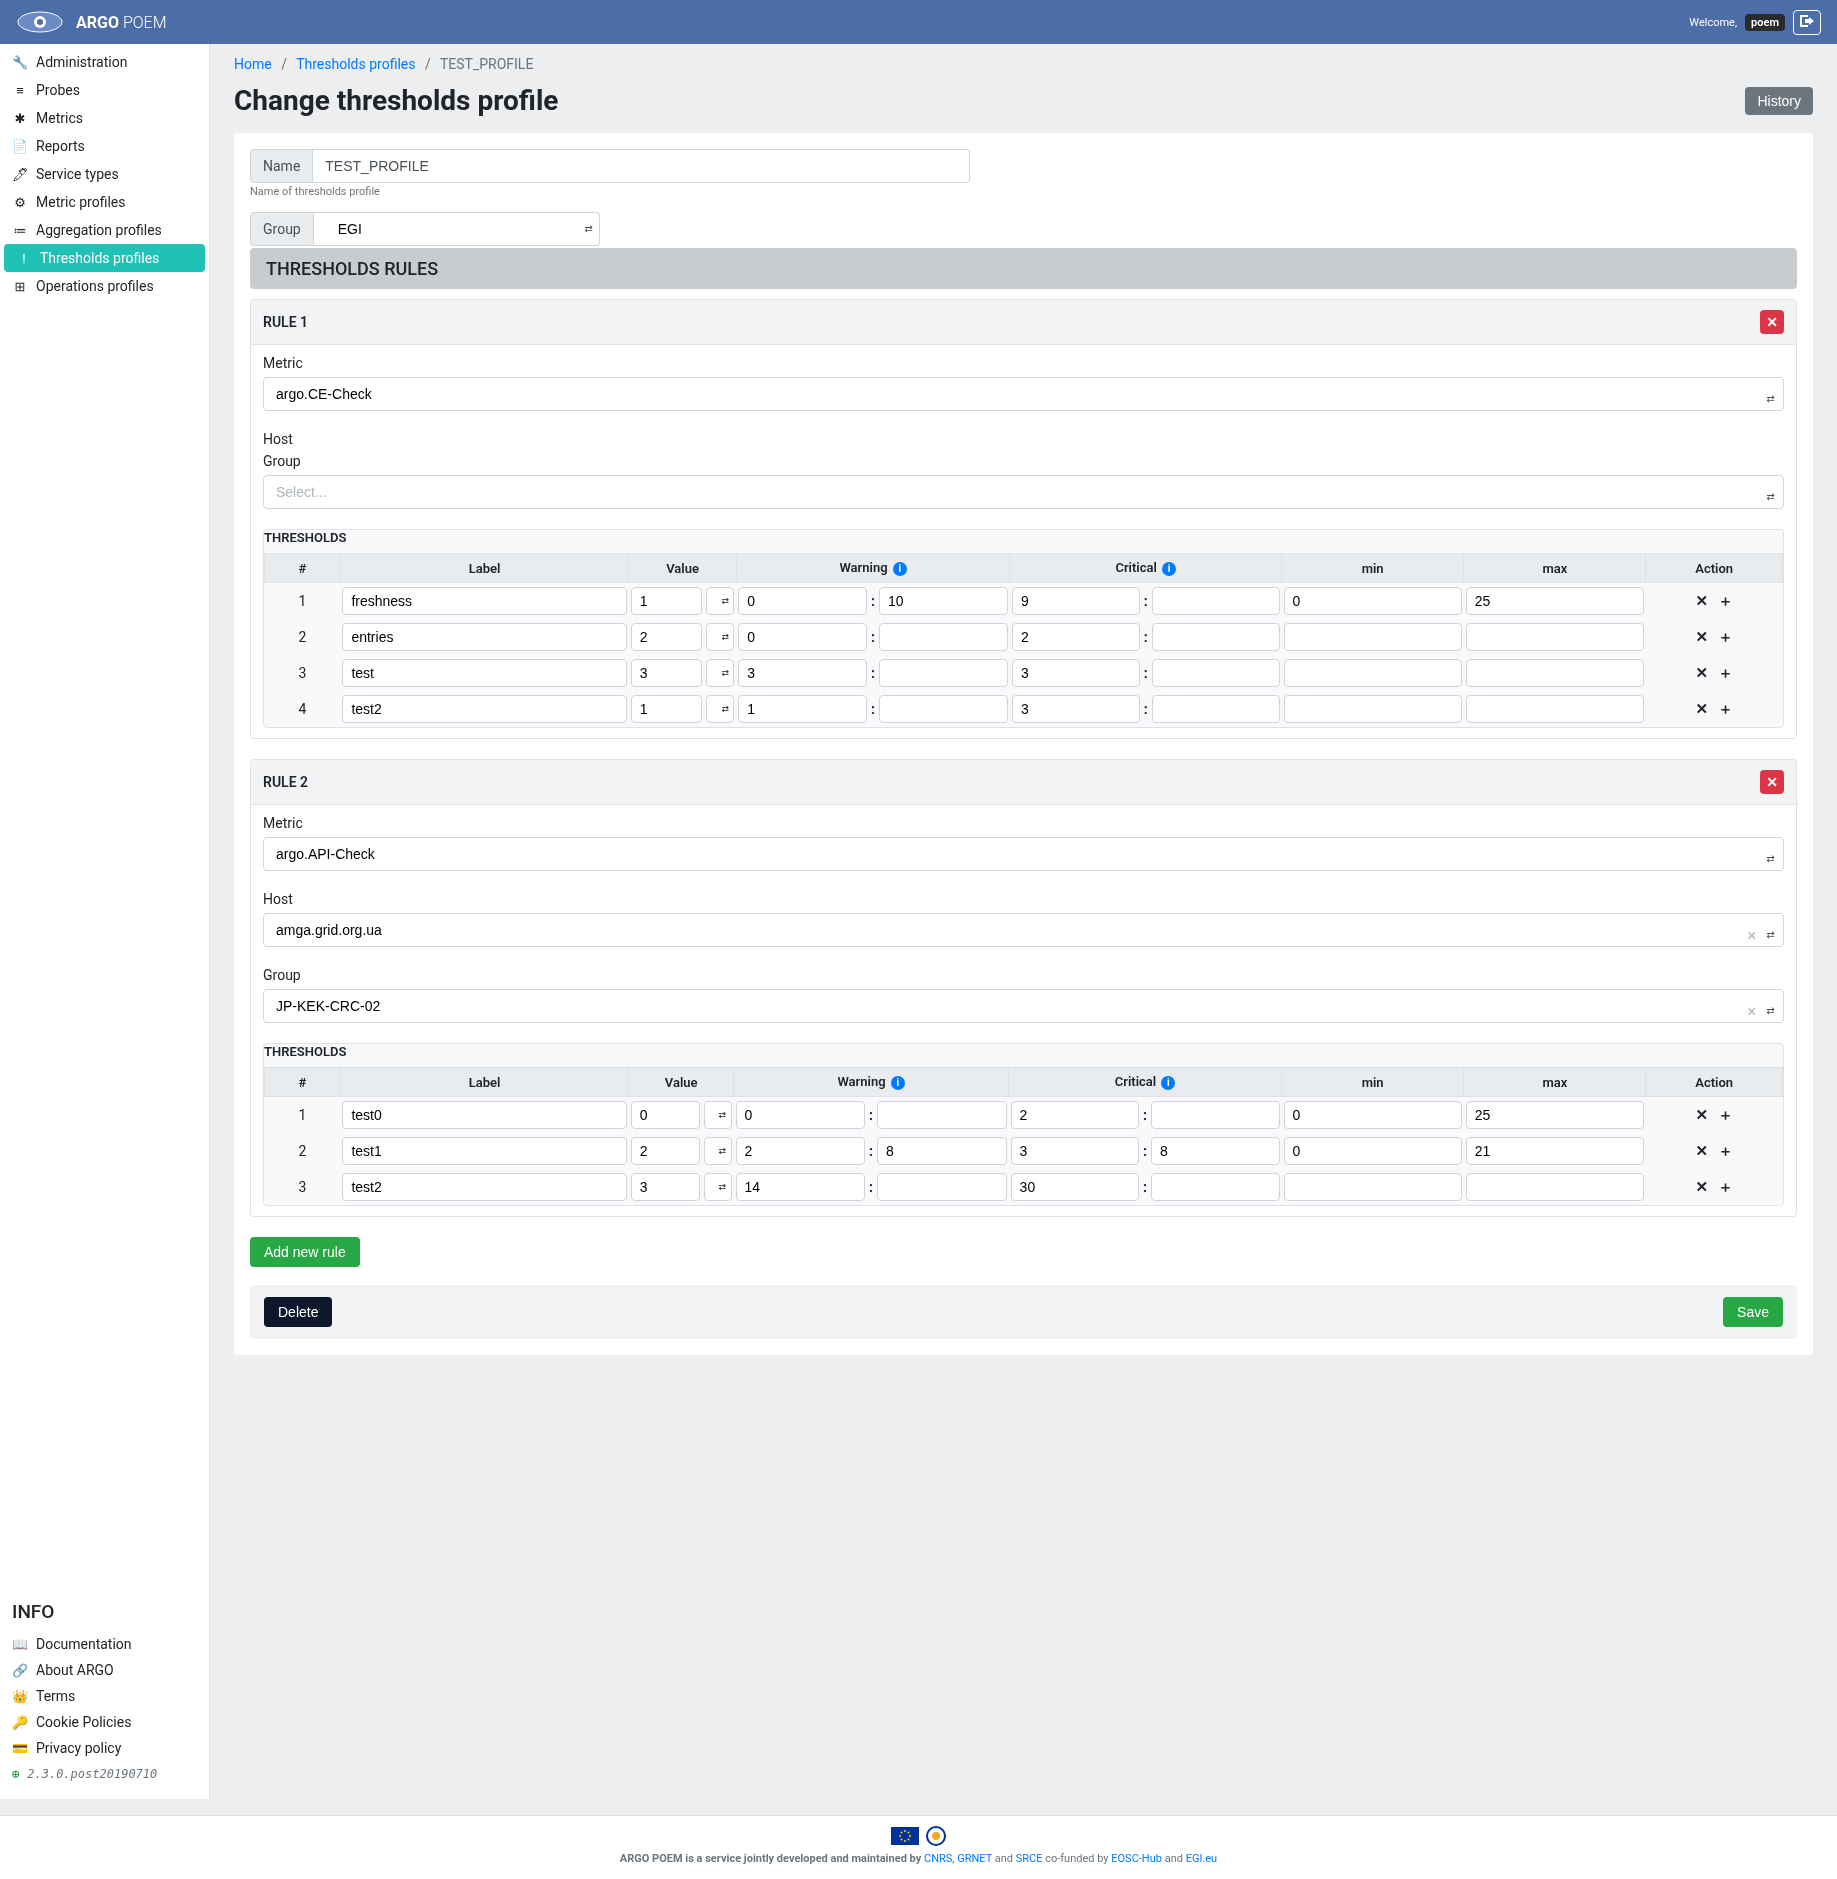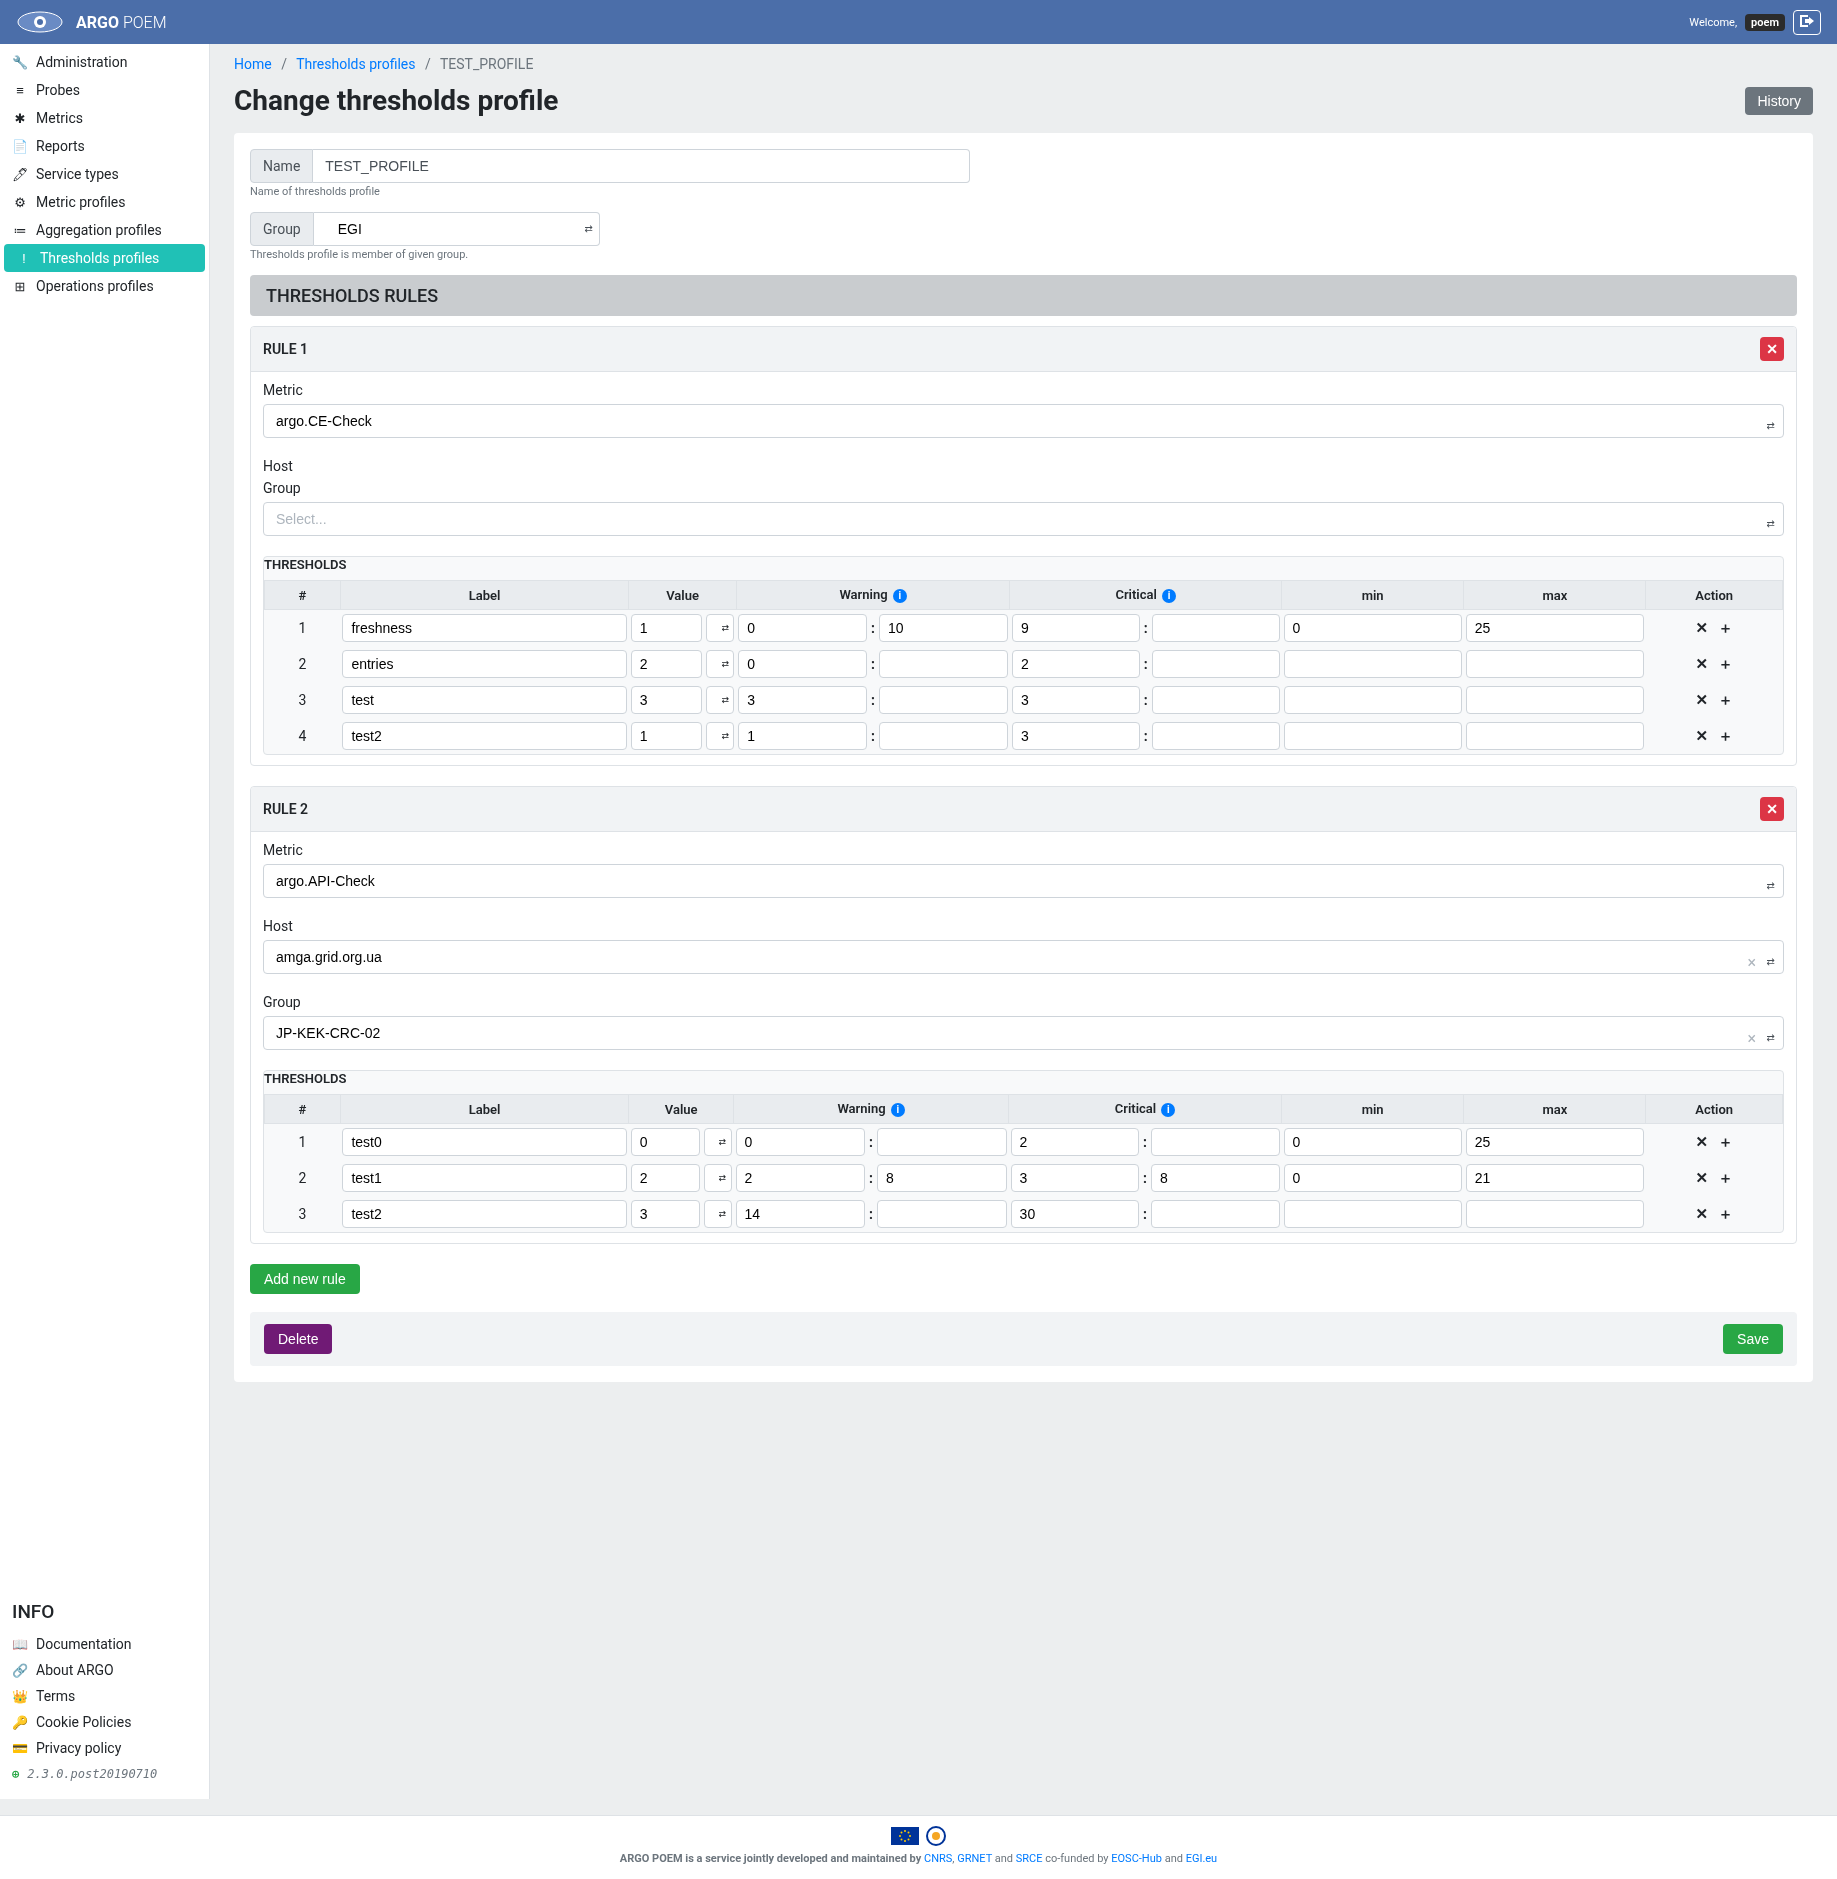--- a/index.html
+++ b/index.html
@@ -63,21 +63,21 @@
 .th-select-wrap { position: relative; }
 .th-select-wrap::after { content: "⇅"; position: absolute; right: 6px; top: 50%; transform: translateY(-50%) rotate(90deg); pointer-events: none; font-size: 9px; }
 .th-select { width: 100%; border: 1px solid #ced4da; padding: 5px 18px 5px 8px; border-radius: 4px; font-size: 14px; appearance: none; background: #fff; }
 .colon { font-weight: bold; padding: 0 2px; }
 .info-icon { display: inline-block; width: 14px; height: 14px; background: #007bff; color: #fff; border-radius: 50%; font-size: 10px; line-height: 14px; text-align: center; font-weight: bold; margin-left: 2px; }
 .action-cell { white-space: nowrap; }
 .action-x { cursor: pointer; font-weight: bold; margin-right: 10px; font-size: 15px; }
 .action-plus { cursor: pointer; font-weight: bold; font-size: 15px; }
 .add-rule-btn { background: #28a745; color: #fff; border: none; padding: 7px 14px; border-radius: 4px; cursor: pointer; font-size: 14px; }
 .footer-actions { background: #f1f3f5; border-radius: 4px; padding: 12px 14px; margin-top: 18px; display: flex; justify-content: space-between; }
-.delete-btn { background: #701a75; color: #fff; border: none; padding: 7px 14px; border-radius: 4px; cursor: pointer; font-size: 14px; }
+.delete-btn { background: #0f172a; color: #fff; border: none; padding: 7px 14px; border-radius: 4px; cursor: pointer; font-size: 14px; }
 .save-btn { background: #28a745; color: #fff; border: none; padding: 7px 14px; border-radius: 4px; cursor: pointer; font-size: 14px; }
 .page-footer { background: #fff; border-top: 1px solid #dee2e6; padding: 10px 0 14px; text-align: center; margin-top: 16px; }
 .footer-flags { margin-bottom: 6px; }
 .flag-svg { display: inline-block; vertical-align: middle; margin: 0 2px; }
 .footer-text { font-size: 11px; color: #6c757d; }
 .footer-text a { color: #007bff; text-decoration: none; }
 .col-num { width: 5%; }
 .col-label { width: 19%; }
 .col-value { width: 6%; }
 .col-min { width: 12%; }
@@ -204,21 +204,20 @@
         <div class="helper-text">Name of thresholds profile</div>
 
         <div class="input-group group-sel">
           <span class="input-group-label">Group</span>
           <div class="select-wrapper">
             <select class="input-group-select">
               <option>EGI</option>
             </select>
           </div>
         </div>
-        <div class="helper-text">Thresholds profile is member of given group.</div>
 
         <div class="section-header">THRESHOLDS RULES</div>
 
         <div id="rules-container">
             <div class="rule-card">
     <div class="rule-header">
       <span class="rule-title">RULE 1</span>
       <button class="rule-delete">✕</button>
     </div>
     <div class="rule-body">

